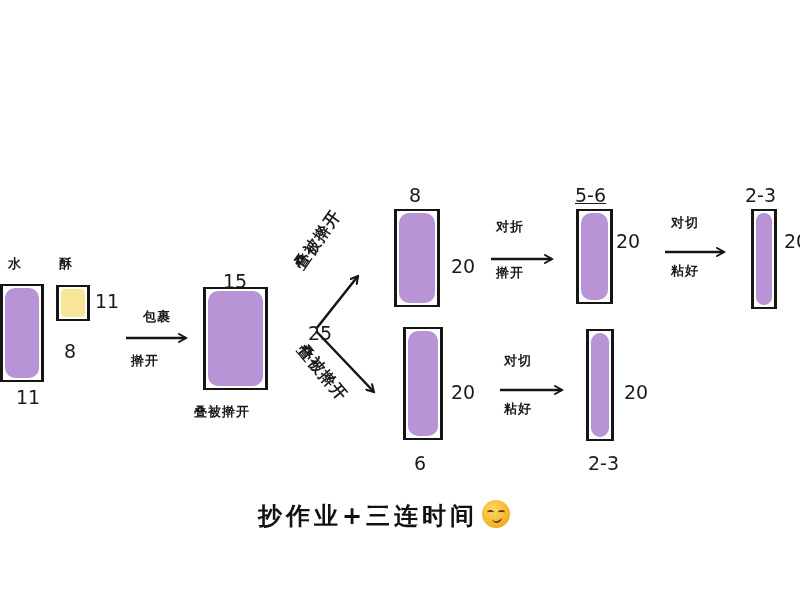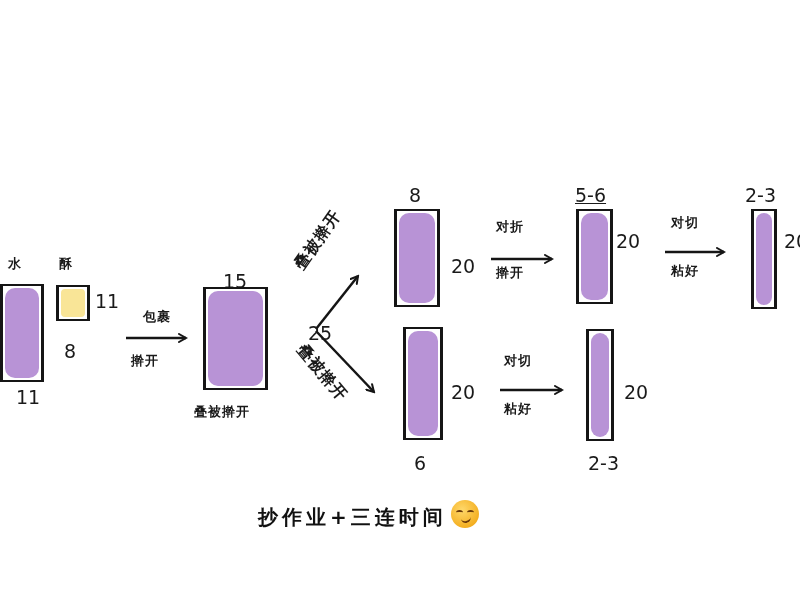--- a/index.html
+++ b/index.html
@@ -35,21 +35,21 @@
       background: #ffffff;
     }
     .fill {
       position: absolute;
       left: 2px; right: 2px; top: 2px; bottom: 2px;
       border-radius: 10px;
     }
     .title {
       position: absolute;
       left: 258px; top: 500px;
-      font-size: 20px;
+      font-size: 24px;
       font-weight: bold;
       letter-spacing: 4px;
       color: #111;
       white-space: nowrap;
     }
     .emoji {
       display: inline-block;
       width: 28px; height: 28px;
       border-radius: 50%;
       background: radial-gradient(circle at 40% 35%, #ffd86a, #f4b023 70%, #e09a10);

